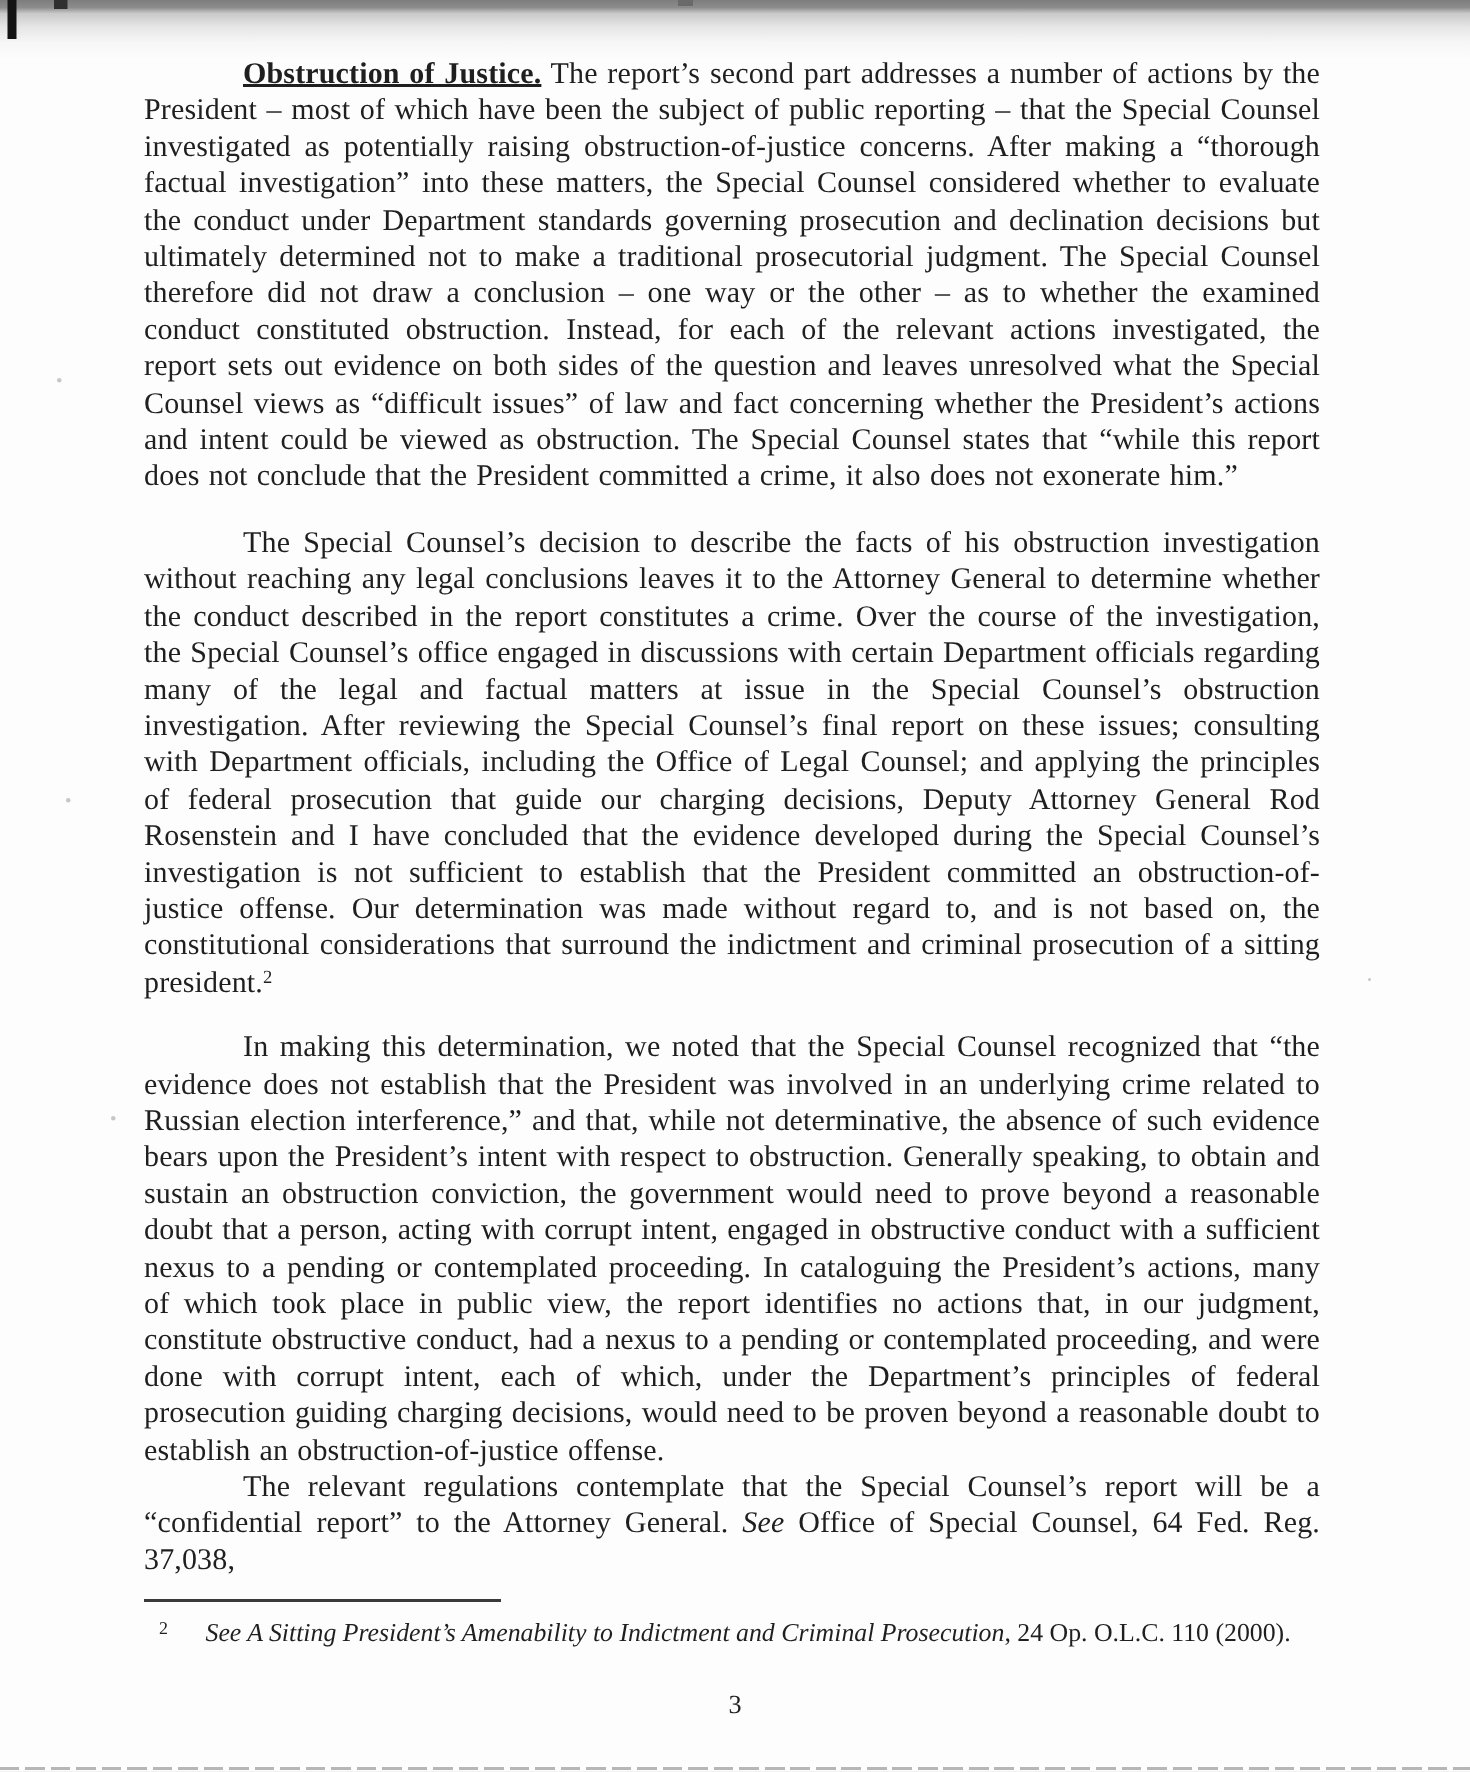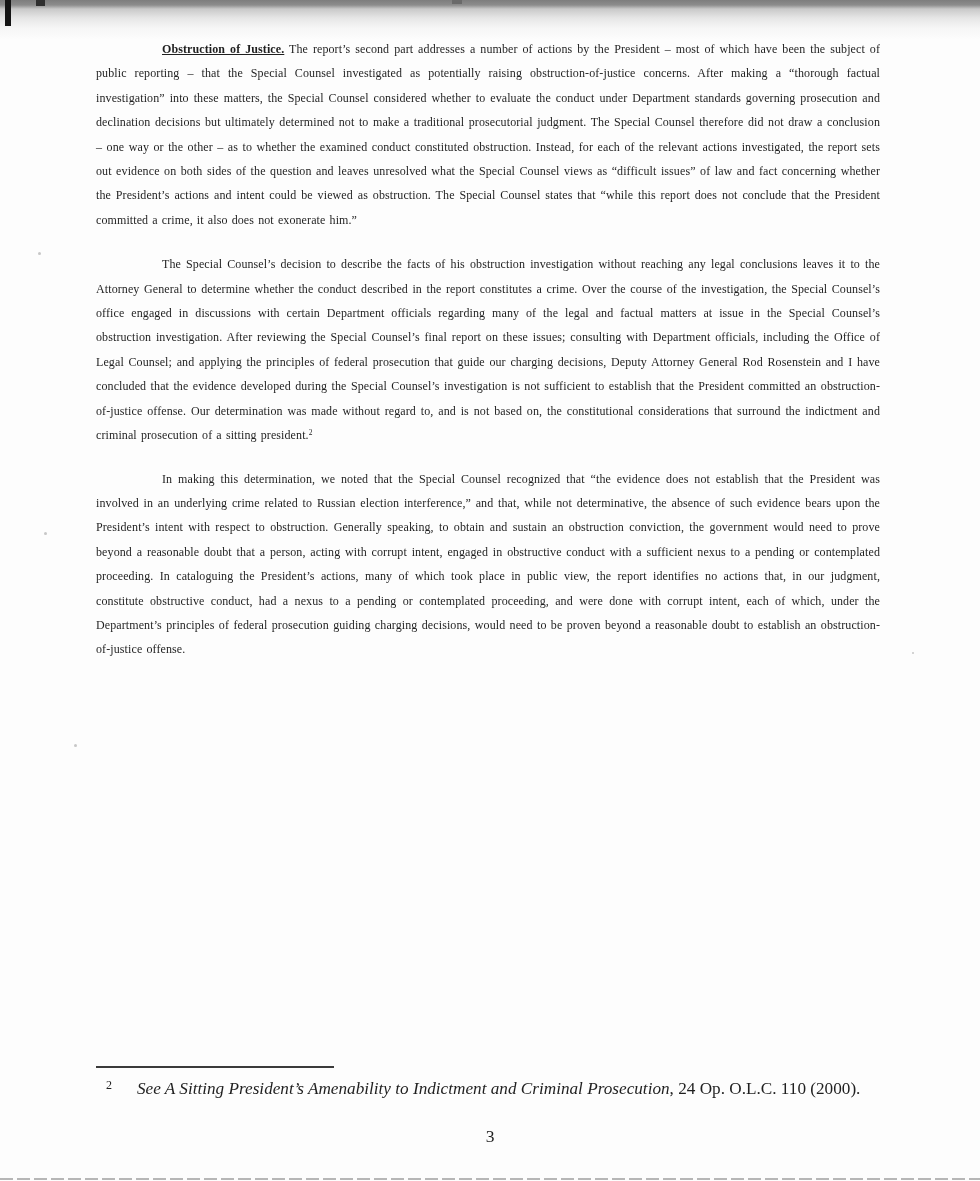--- a/index.html
+++ b/index.html
@@ -46,21 +46,21 @@
   .speck-3 { left: 74px;  top: 744px; }
   .speck-4 { left: 912px; top: 652px; width: 2px; height: 2px; }
   
   .content {
     position: absolute;
     left: 96px; top: 37px;
     width: 784px;
   }
   .body-par {
     margin: 0;
-    font-size: 12px;
+    font-size: 20px;
     line-height: 24.4px;
     text-align: justify;
     text-justify: inter-word;
     text-indent: 66px;
     letter-spacing: 0.1px;
     word-spacing: 1px;
   }
   .body-par + .body-par { margin-top: 20px; }
   .par-3 { margin-top: 17px !important; }
   .seg { white-space: pre-wrap; }
@@ -127,20 +127,21 @@
   <div class="scan-top-tick-2"></div>
   <div class="speck speck-1"></div>
   <div class="speck speck-2"></div>
   <div class="speck speck-3"></div>
   <div class="speck speck-4"></div>
 
   <div class="content">
     <p class="body-par par-1"><span class="seg seg-bold-underline">Obstruction of Justice.</span><span class="seg seg-normal"> The report’s second part addresses a number of actions by the President – most of which have been the subject of public reporting – that the Special Counsel investigated as potentially raising obstruction-of-justice concerns. After making a “thorough factual investigation” into these matters, the Special Counsel considered whether to evaluate the conduct under Department standards governing prosecution and declination decisions but ultimately determined not to make a traditional prosecutorial judgment. The Special Counsel therefore did not draw a conclusion – one way or the other – as to whether the examined conduct constituted obstruction. Instead, for each of the relevant actions investigated, the report sets out evidence on both sides of the question and leaves unresolved what the Special Counsel views as “difficult issues” of law and fact concerning whether the President’s actions and intent could be viewed as obstruction. The Special Counsel states that “while this report does not conclude that the President committed a crime, it also does not exonerate him.”</span></p>
     <p class="body-par par-2"><span class="seg seg-normal">The Special Counsel’s decision to describe the facts of his obstruction investigation without reaching any legal conclusions leaves it to the Attorney General to determine whether the conduct described in the report constitutes a crime. Over the course of the investigation, the Special Counsel’s office engaged in discussions with certain Department officials regarding many of the legal and factual matters at issue in the Special Counsel’s obstruction investigation. After reviewing the Special Counsel’s final report on these issues; consulting with Department officials, including the Office of Legal Counsel; and applying the principles of federal prosecution that guide our charging decisions, Deputy Attorney General Rod Rosenstein and I have concluded that the evidence developed during the Special Counsel’s investigation is not sufficient to establish that the President committed an obstruction-of-justice offense. Our determination was made without regard to, and is not based on, the constitutional considerations that surround the indictment and criminal prosecution of a sitting president.</span><span class="seg seg-sup">2</span></p>
     <p class="body-par par-3"><span class="seg seg-normal">In making this determination, we noted that the Special Counsel recognized that “the evidence does not establish that the President was involved in an underlying crime related to Russian election interference,” and that, while not determinative, the absence of such evidence bears upon the President’s intent with respect to obstruction. Generally speaking, to obtain and sustain an obstruction conviction, the government would need to prove beyond a reasonable doubt that a person, acting with corrupt intent, engaged in obstructive conduct with a sufficient nexus to a pending or contemplated proceeding. In cataloguing the President’s actions, many of which took place in public view, the report identifies no actions that, in our judgment, constitute obstructive conduct, had a nexus to a pending or contemplated proceeding, and were done with corrupt intent, each of which, under the Department’s principles of federal prosecution guiding charging decisions, would need to be proven beyond a reasonable doubt to establish an obstruction-of-justice offense.</span></p>
+    <p class="body-par par-4" style="margin-top:0;"><span class="seg seg-normal">The relevant regulations contemplate that the Special Counsel’s report will be a “confidential report” to the Attorney General. </span><span class="seg seg-italic">See</span><span class="seg seg-normal"> Office of Special Counsel, 64 Fed. Reg. 37,038,</span></p>
   </div>
 
   <div class="footnote-rule"></div>
   <div class="footnote">
     <span class="fn-marker">2</span>
     <span class="fn-text"><span class="seg seg-italic">See A Sitting President’s Amenability to Indictment and Criminal Prosecution</span><span class="seg seg-normal">, 24 Op. O.L.C. 110 (2000).</span></span>
   </div>
 
   <div class="page-number">3</div>
 

